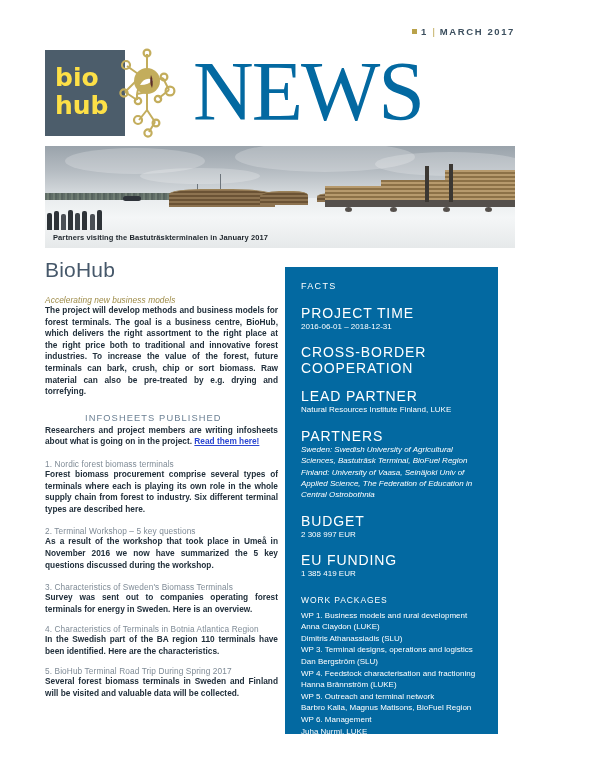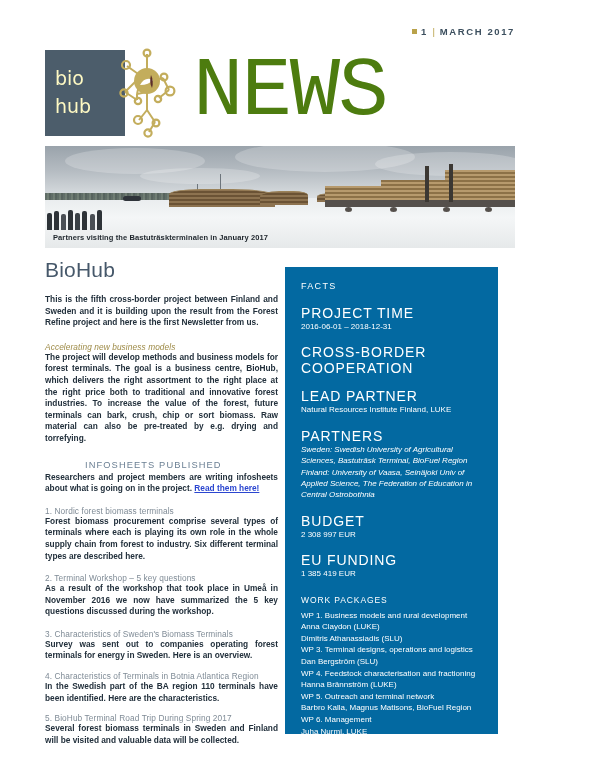--- a/index.html
+++ b/index.html
@@ -24,29 +24,29 @@
   .issue-date { font-size:9.5px; letter-spacing:1.6px; color:#3c4f5e; font-weight:600;text-align:center; }
 
   
   .masthead { position:absolute; left:45px; top:48px; width:470px; height:92px; }
   .logo-box {
     position:absolute; left:0; top:2px; width:80px; height:86px;
     background:#4c5d6b;
   }
   .logo-text {
     position:absolute; left:10px; top:14px;
-    color:#fef9c3; font-size:19px; line-height:28px; font-weight:400;
+    color:#fde047; font-size:25px; line-height:28px; font-weight:700;
     font-family:"DejaVu Sans", sans-serif;
   }
   .logo-net { position:absolute; left:62px; top:0px; width:80px; height:92px; }
   .news-word {
     position:absolute; left:148px; top:-2px;
     font-size:84px; line-height:92px; font-weight:400;
-    letter-spacing:-2px; color:#4d7c0f;
-    font-family:Liberation Mono, monospace;
+    letter-spacing:-2px; color:#0369a1;
+    font-family:Liberation Serif, serif;
   }
 
   
   .hero { position:absolute; left:45px; top:146px; width:470px; height:102px; overflow:hidden; }
   .sky { position:absolute; left:0; top:0; width:470px; height:54px;
          background:linear-gradient(#9aa3ab 0%, #b4bbc1 45%, #cdd2d6 78%, #dfe3e6 100%); }
   .cloud { position:absolute; border-radius:50%; background:rgba(255,255,255,0.22); }
   .snow { position:absolute; left:0; top:52px; width:470px; height:50px;
           background:linear-gradient(#e9ecee 0%, #f4f6f7 40%, #e6e9ea 100%); }
   .treeline { position:absolute; left:0; top:47px; width:250px; height:7px;
@@ -190,21 +190,20 @@
       <div class="person" style="left:35px; height:19px;"></div>
       <div class="person" style="left:43px; height:16px; background:#4a4f55;"></div>
       <div class="person" style="left:50px; height:20px;"></div>
     </div>
 
     <div class="caption">Partners visiting the Bastuträskterminalen in January 2017</div>
   </div>
 
   <div class="leftcol">
     <div class="bh-title">BioHub</div>
-    <div class="intro">This is the fifth cross-border project between Finland and Sweden and it is building upon the result from the Forest Refine project and here is the first Newsletter from us.</div>
 
     <div class="sec-head-gold">Accelerating new business models</div>
     <div class="body-just">The project will develop methods and business models for forest terminals. The goal is a business centre, BioHub, which delivers the right assortment to the right place at the right price both to traditional and innovative forest industries. To increase the value of the forest, future terminals can bark, crush, chip or sort biomass. Raw material can also be pre-treated by e.g. drying and torrefying.</div>
 
     <div class="sec-head-blue">INFOSHEETS PUBLISHED</div>
     <div class="body-just">
       <span>Researchers and project members are writing infosheets about what is going on in the project.</span>
       <a class="link" href="#">Read them here!</a>
     </div>
 

